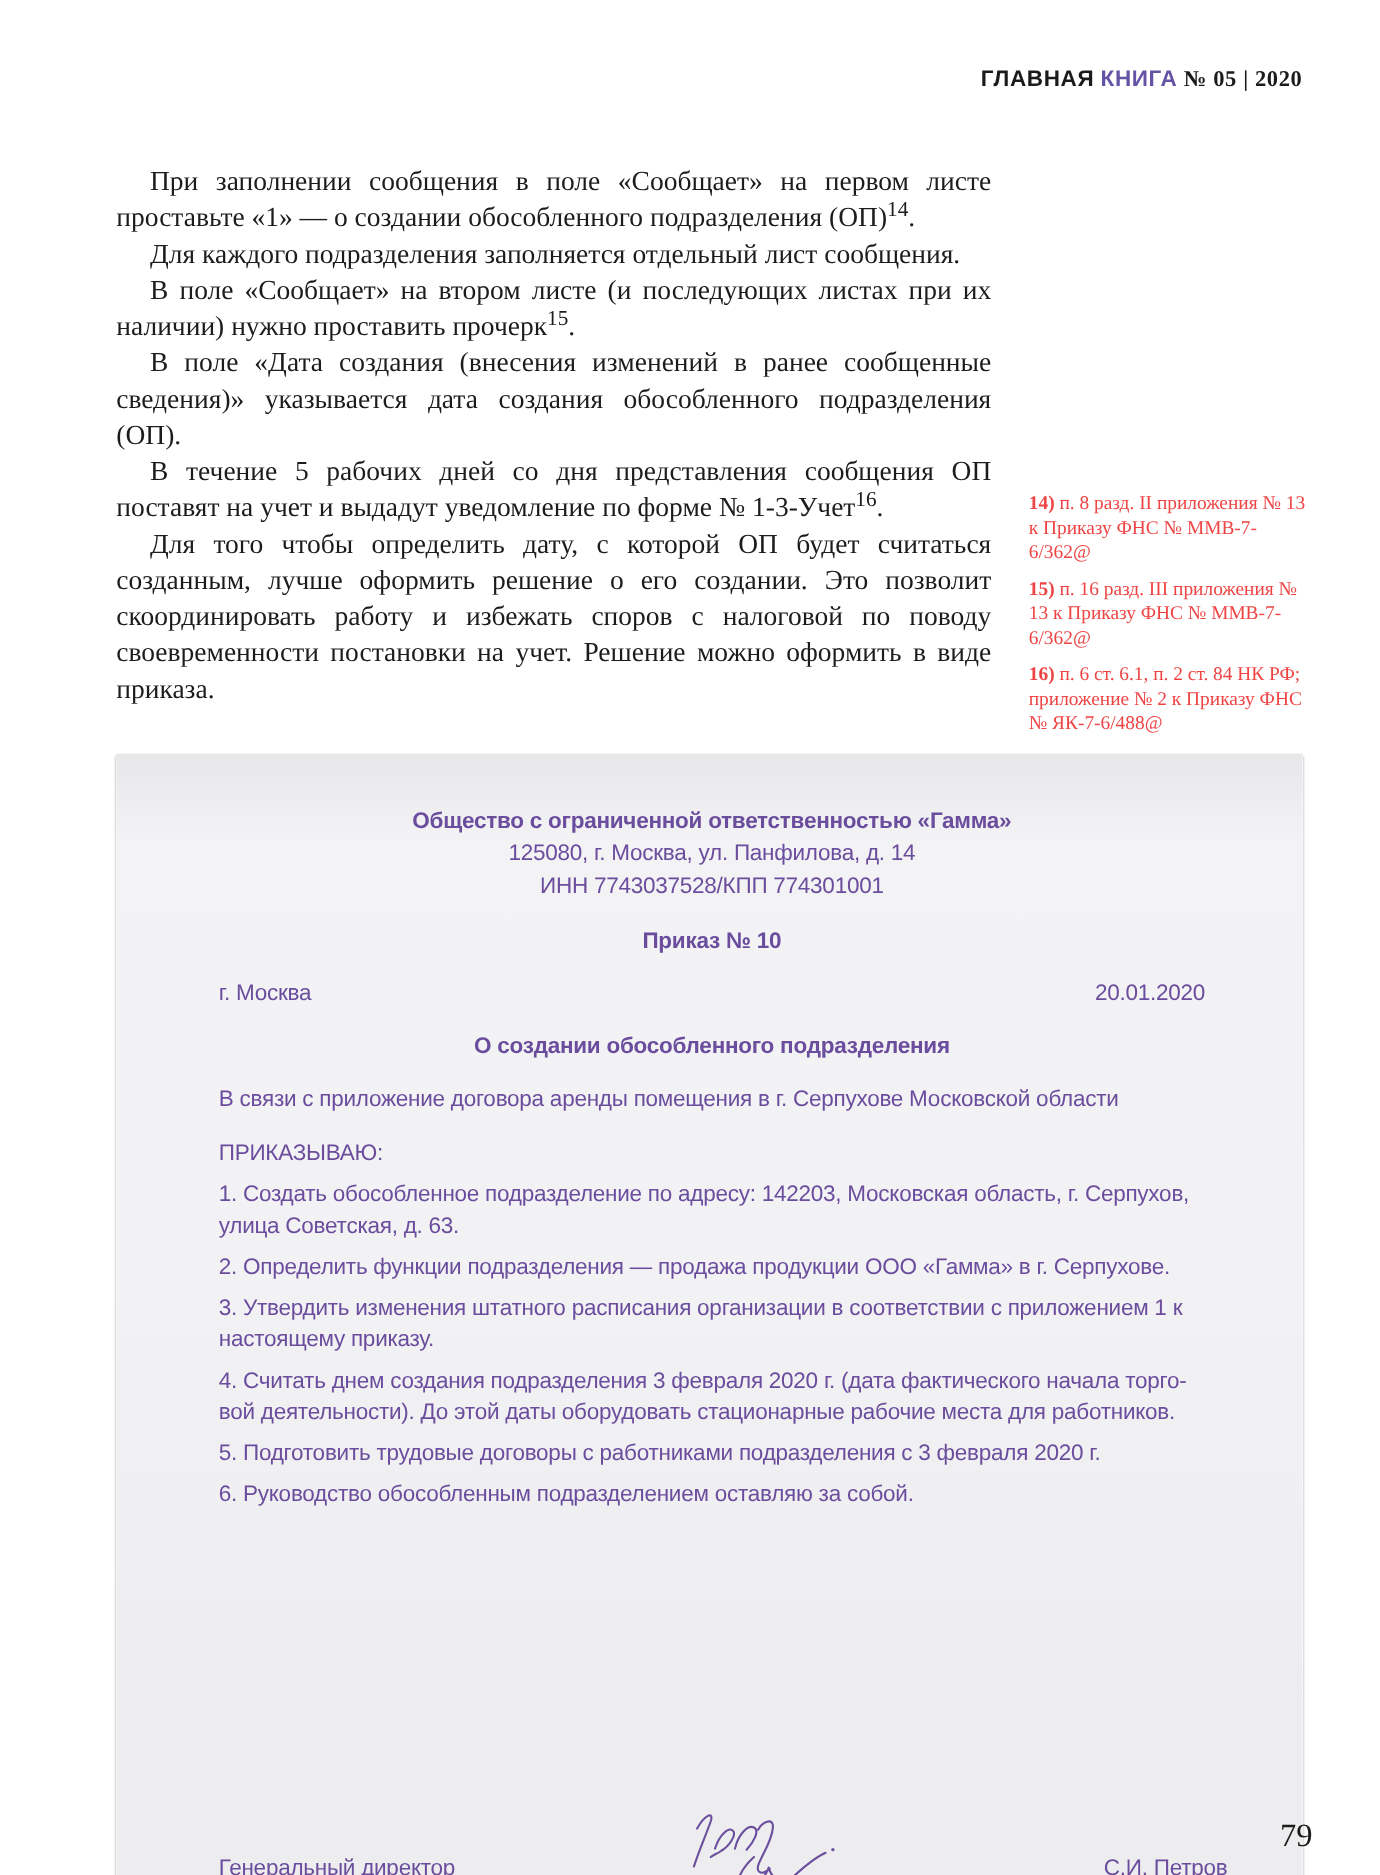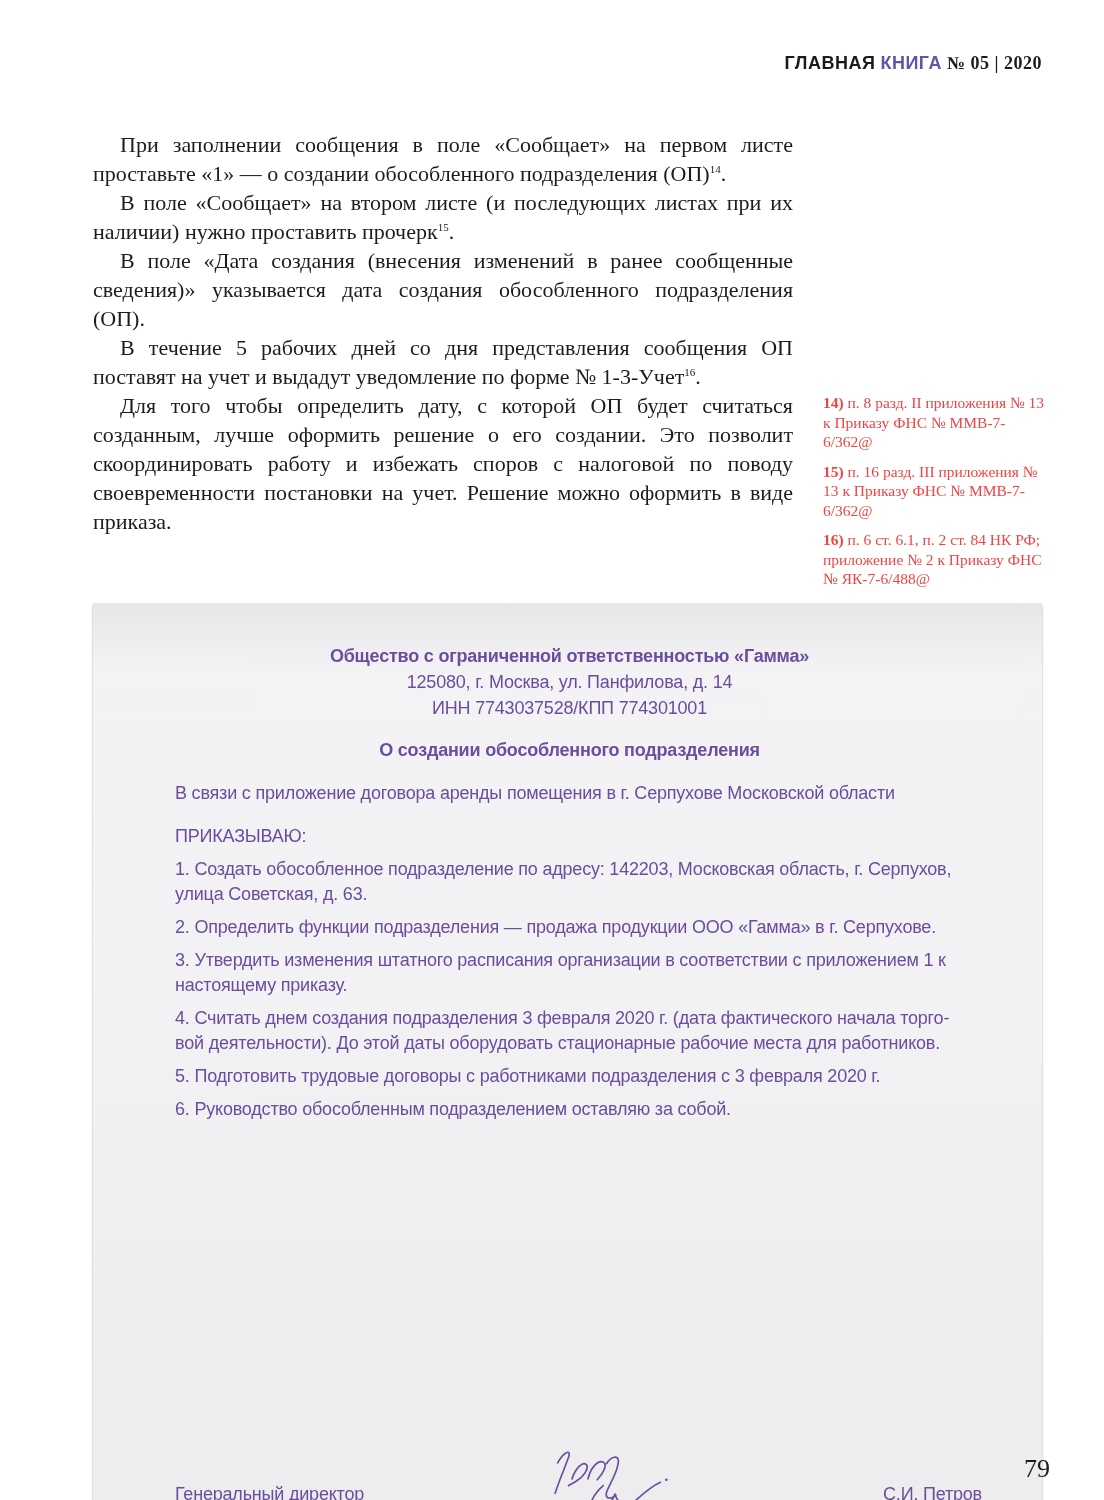--- a/index.html
+++ b/index.html
@@ -23,21 +23,21 @@
   .mag-header .issue         { font-family:"Liberation Serif", serif; font-weight:bold; }
 
   
   .article {
     position:absolute; left:93px; top:130px; width:700px;
     font-size:22px; line-height:29px; color:#1d1c1a;
     text-align:justify;
     hyphens:manual;
   }
   .article p { margin:0; text-indent:27px; }
-  .article sup { font-size:11px; line-height:0; vertical-align:super; }
+  .article sup { font-size:17px; line-height:0; vertical-align:super; }
 
   
   .footnotes {
     position:absolute; left:823px; top:393px; width:228px;
     font-size:15.5px; line-height:19.5px; color:#ef4444;
     text-align:left;
   }
   .footnote { margin:0 0 10px 0; }
   .footnote .fn-num { font-weight:bold; }
 
@@ -87,38 +87,44 @@
   <div class="mag-header">
     <span class="brand-primary">ГЛАВНАЯ</span>
     <span> </span>
     <span class="brand-accent">КНИГА</span>
     <span> </span>
     <span class="issue">№ 05 | 2020</span>
   </div>
 
   <div class="article">
     <p><span>При заполнении сообщения в поле «Сообщает» на первом листе проставьте «1» — о создании обособленного подразделения (ОП)</span><sup>14</sup><span>.</span></p>
+    <p>Для каждого подразделения заполняется отдельный лист сооб­щения.</p>
     <p><span>В поле «Сообщает» на втором листе (и последующих листах при их наличии) нужно проставить прочерк</span><sup>15</sup><span>.</span></p>
     <p>В поле «Дата создания (внесения изменений в ранее сообщен­ные сведения)» указывается дата создания обособленного подраз­деления (ОП).</p>
     <p><span>В течение 5 рабочих дней со дня представления сообщения ОП поставят на учет и выдадут уведомление по форме № 1-3-Учет</span><sup>16</sup><span>.</span></p>
     <p>Для того чтобы определить дату, с которой ОП будет считаться созданным, лучше оформить решение о его создании. Это позволит скоординировать работу и избежать споров с налоговой по поводу своевременности постановки на учет. Решение можно оформить в виде приказа.</p>
   </div>
 
   <div class="footnotes">
     <p class="footnote"><span class="fn-num">14)</span><span> п. 8 разд. II приложения № 13 к Приказу ФНС № ММВ-7-6/362@</span></p>
     <p class="footnote"><span class="fn-num">15)</span><span> п. 16 разд. III приложения № 13 к Приказу ФНС № ММВ-7-6/362@</span></p>
     <p class="footnote"><span class="fn-num">16)</span><span> п. 6 ст. 6.1, п. 2 ст. 84 НК РФ; приложение № 2 к Приказу ФНС № ЯК-7-6/488@</span></p>
   </div>
 
   <div class="doc-card">
     <div class="doc-center doc-company-name">Общество с ограниченной ответственностью «Гамма»</div>
     <div class="doc-center">125080, г. Москва, ул. Панфилова, д. 14</div>
     <div class="doc-center">ИНН 7743037528/КПП 774301001</div>
 
+    <div class="doc-title">Приказ № 10</div>
 
+    <div class="doc-meta">
+      <span>г. Москва</span>
+      <span>20.01.2020</span>
+    </div>
 
     <div class="doc-subject">О создании обособленного подразделения</div>
 
     <div class="doc-intro">В связи с приложение договора аренды помещения в г. Серпухове Московской области</div>
     <div class="doc-resolution">ПРИКАЗЫВАЮ:</div>
 
     <div class="doc-item">1. Создать обособленное подразделение по адресу: 142203, Московская область, г. Серпухов, улица Советская, д. 63.</div>
     <div class="doc-item">2. Определить функции подразделения — продажа продукции ООО «Гамма» в г. Серпухове.</div>
     <div class="doc-item">3. Утвердить изменения штатного расписания организации в соответствии с приложением 1 к настоящему приказу.</div>
     <div class="doc-item">4. Считать днем создания подразделения 3 февраля 2020 г. (дата фактического начала торго­вой деятельности). До этой даты оборудовать стационарные рабочие места для работников.</div>

